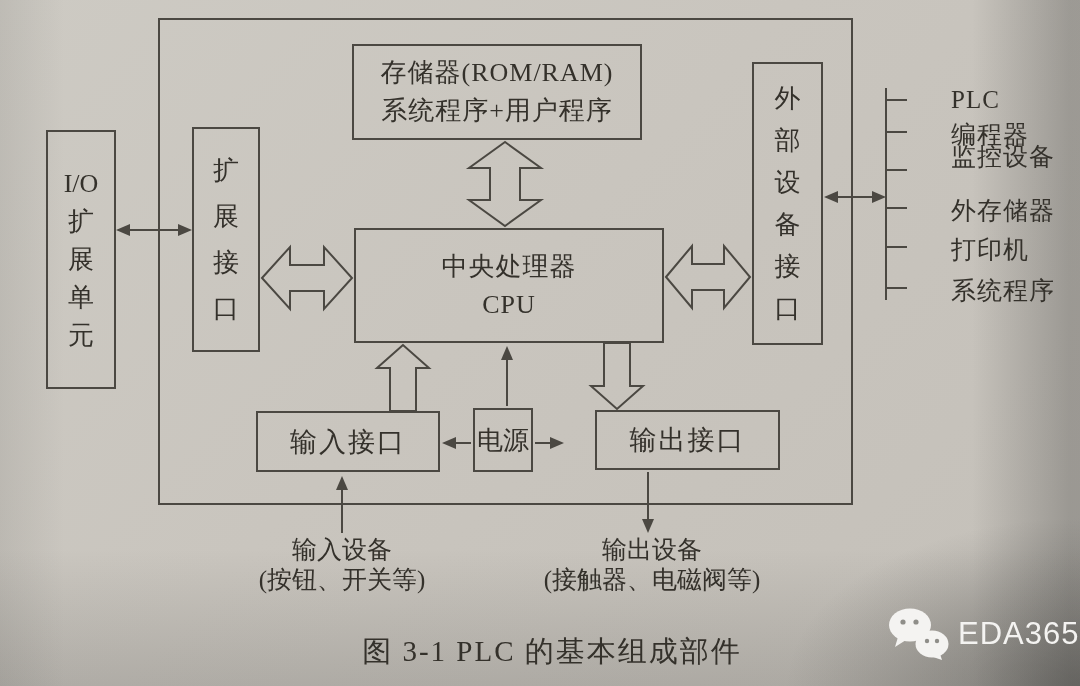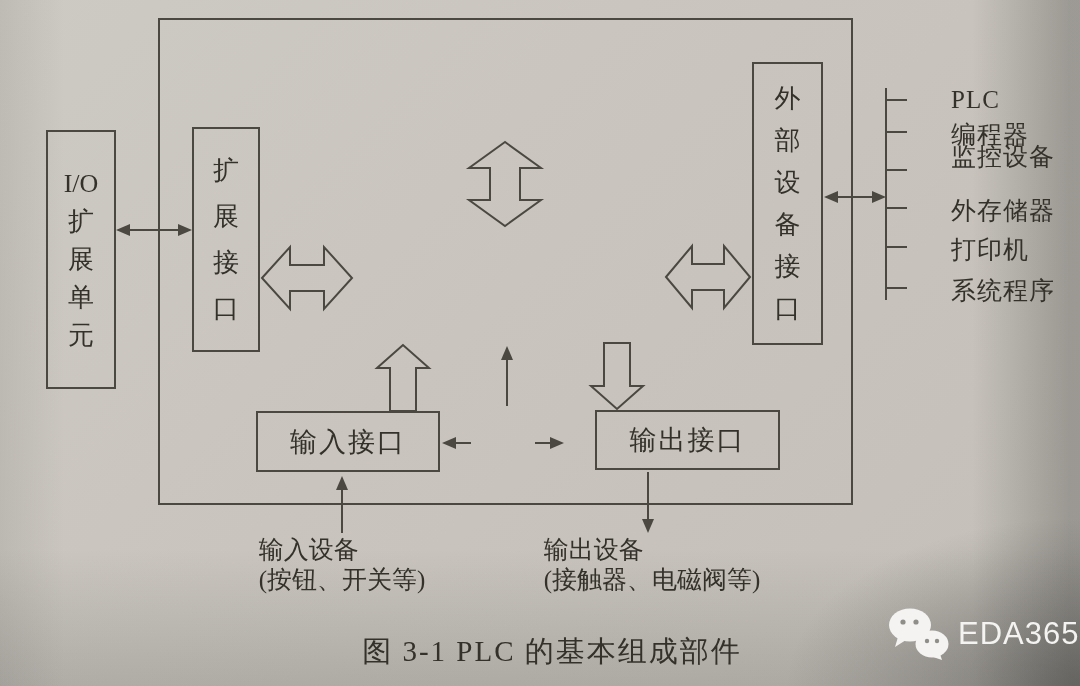--- a/index.html
+++ b/index.html
@@ -46,21 +46,21 @@
     border:2px solid var(--line);background:transparent;
   }
   
   #connector-layer{position:absolute;left:0;top:0;pointer-events:none;}
   
   .ext-label{
     position:absolute;left:908px;font-size:25px;letter-spacing:1px;white-space:nowrap;margin-left:43px;
   }
   
   .device-note{
-    position:absolute;text-align:left;font-size:25px;line-height:30px;white-space:nowrap;
+    position:absolute;text-align:center;font-size:25px;line-height:30px;white-space:nowrap;
   }
   #note-input{left:342px;top:535px;transform:translateX(-50%);}
   #note-output{left:652px;top:535px;transform:translateX(-50%);}
   #figure-caption{
     position:absolute;left:552px;top:632px;transform:translateX(-50%);
     font-size:29px;letter-spacing:2px;white-space:nowrap;
   }
   
   #watermark{
     position:absolute;left:888px;top:608px;display:flex;align-items:center;
@@ -118,21 +118,29 @@
       <polygon points="442,443 456,437 456,449"></polygon>
       <polygon points="564,443 550,437 550,449"></polygon>
       <polygon points="507,346 501,360 513,360"></polygon>
       <polygon points="342,476 336,490 348,490"></polygon>
       <polygon points="648,533 642,519 654,519"></polygon>
     </g>
   </svg>
 
   <div id="outer-frame"></div>
 
-
+  <div class="box hlines" id="box-memory">
+      <div>存储器(ROM/RAM)</div>
+      <div>系统程序+用户程序</div>
+    </div>
+
+  <div class="box hlines" id="box-cpu">
+      <div>中央处理器</div>
+      <div>CPU</div>
+    </div>
 
   <div class="box vbox" id="box-io-expansion">
       <div>I/O</div>
       <div>扩</div>
       <div>展</div>
       <div>单</div>
       <div>元</div>
     </div>
 
   <div class="box vbox" id="box-expansion-interface">
@@ -146,20 +154,21 @@
       <div>外</div>
       <div>部</div>
       <div>设</div>
       <div>备</div>
       <div>接</div>
       <div>口</div>
     </div>
 
   <div class="box" id="box-input-interface">输入接口</div>
 
+  <div class="box" id="box-power">电源</div>
 
   <div class="box" id="box-output-interface">输出接口</div>
 
   <div class="ext-label" style="top:86px">PLC</div>
   <div class="ext-label" style="top:118px">编程器</div>
   <div class="ext-label" style="top:140px">监控设备</div>
   <div class="ext-label" style="top:194px">外存储器</div>
   <div class="ext-label" style="top:233px">打印机</div>
   <div class="ext-label" style="top:274px">系统程序</div>
 

